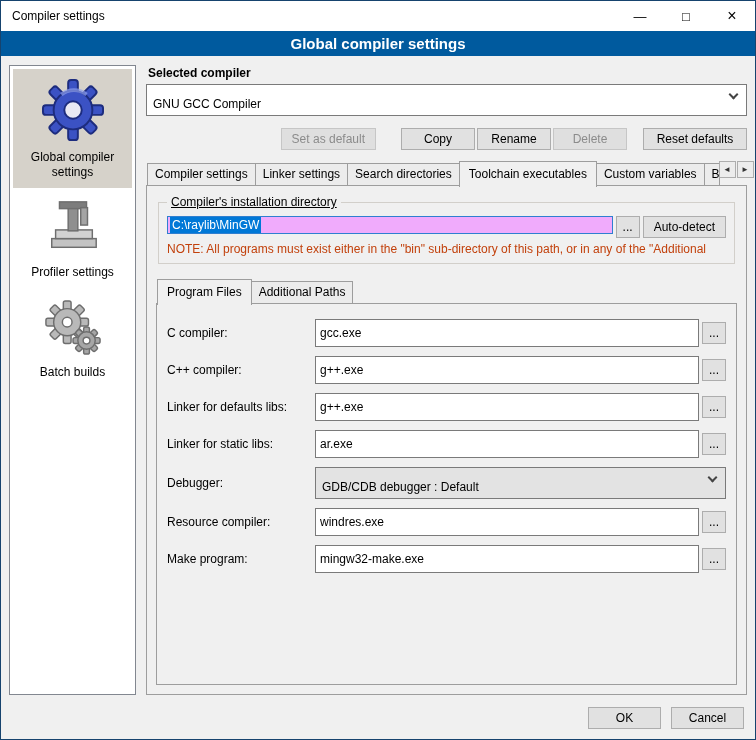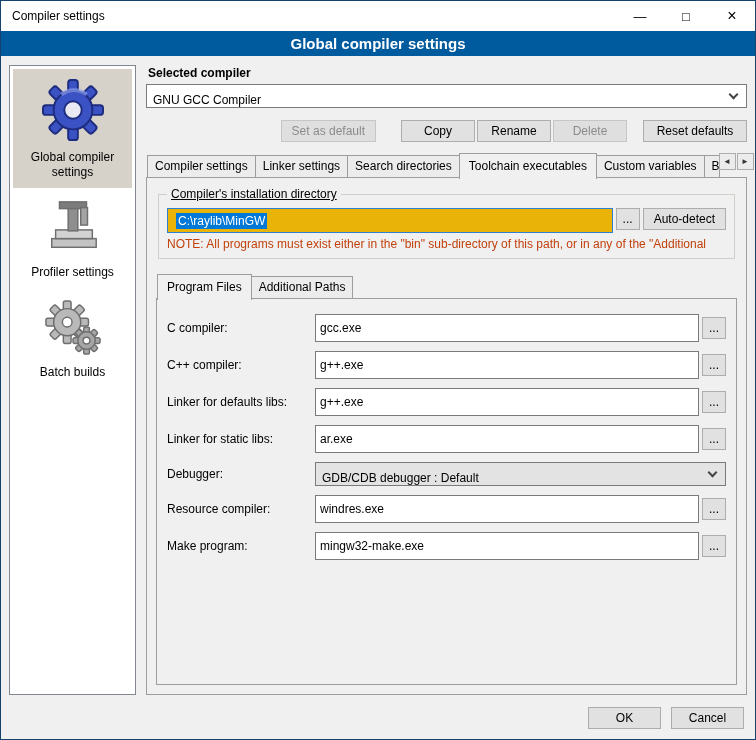--- a/index.html
+++ b/index.html
@@ -52,21 +52,21 @@
   .side-item {
     display: flex; flex-direction: column; align-items: center;
     padding: 10px 2px 8px 2px; gap: 9px; text-align: center;
     line-height: 1.25;
   }
   .side-item.selected { background: #d6d2ca; }
   
   .main { flex: 1; display: flex; flex-direction: column; min-width: 0; }
   .field-caption { margin: 1px 0 4px 2px; font-weight: bold; }
   .combo {
-    height: 24px; border: 1px solid #7a7a7a; background: #fff;
+    height: 32px; border: 1px solid #7a7a7a; background: #fff;
     display: flex; align-items: center;
     padding: 7px 24px 0 6px; position: relative; white-space: nowrap;
   }
   .combo .chev {
     position: absolute; right: 9px; top: 6px;
     width: 7px; height: 7px;
     border-right: 2px solid #444; border-bottom: 2px solid #444;
     transform: rotate(45deg);
   }
   .combo.gray { background: #e3e3e3; }
@@ -110,22 +110,22 @@
   .groupbox {
     border: 1px solid #d2cfca; position: relative;
     margin: 4px 2px 0 2px; padding: 13px 8px 7px 8px;
   }
   .groupbox .group-title {
     position: absolute; top: -8px; left: 8px;
     background: #f0f0f0; padding: 0 4px; text-decoration: underline;
   }
   .dir-row { display: flex; gap: 3px; }
   .fake-input {
-    flex: 1; height: 25px; border: 1px solid #2f7fd0; background: #eab308;
-    display: flex; align-items: center; padding: 0 8px; overflow: hidden;
+    flex: 1; height: 18px; border: 1px solid #2f7fd0; background: #f0abfc;
+    display: flex; align-items: center; padding: 0 2px; overflow: hidden;
   }
   .fake-input .selection { background: #0078d7; color: #fff; padding: 1px 2px; }
   .mini-btn { width: 24px; padding: 0; flex-shrink: 0; }
   .note {
     color: #c2410c; margin-top: 4px; white-space: nowrap; overflow: hidden;
   }
   .inner-tabbar { margin-top: 15px; }
   .inner-page { padding: 15px 10px 10px 10px; }
   .frow { display: flex; align-items: center; margin-bottom: 9px; }
   .frow .flabel { width: 148px; flex-shrink: 0; }

